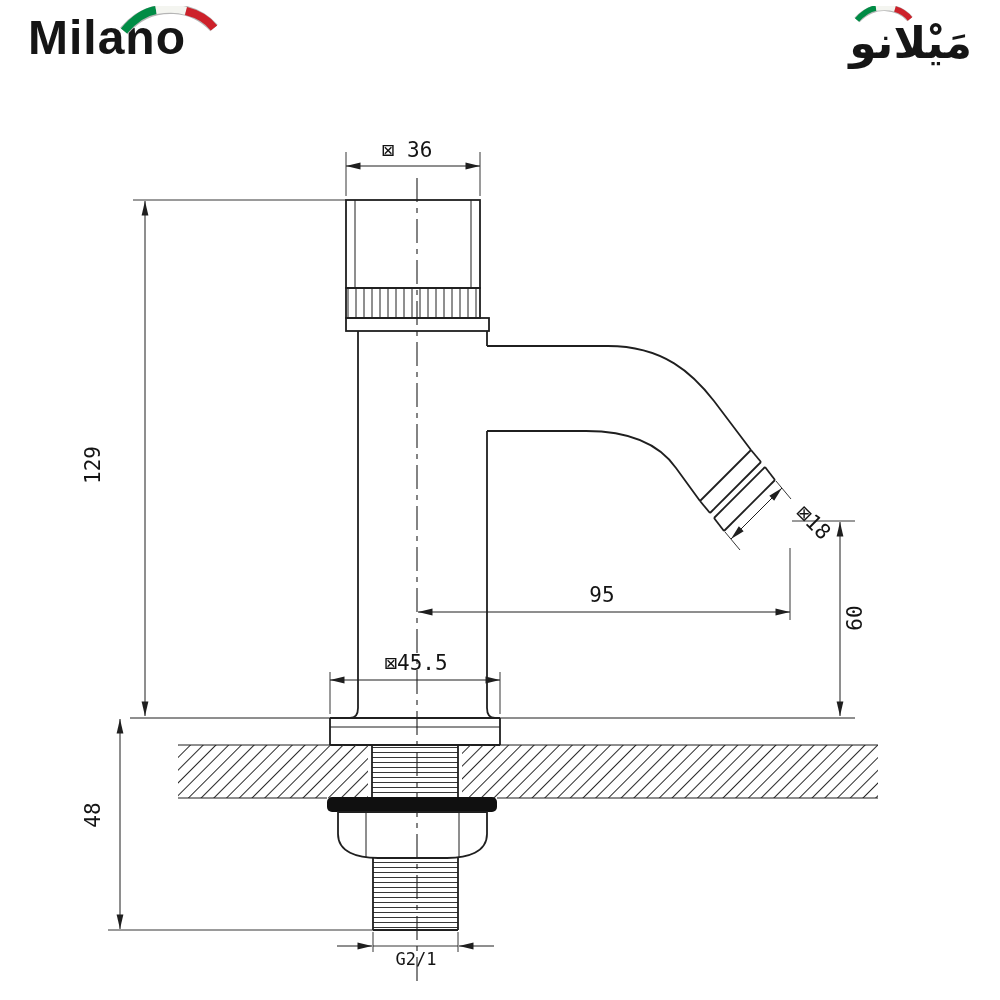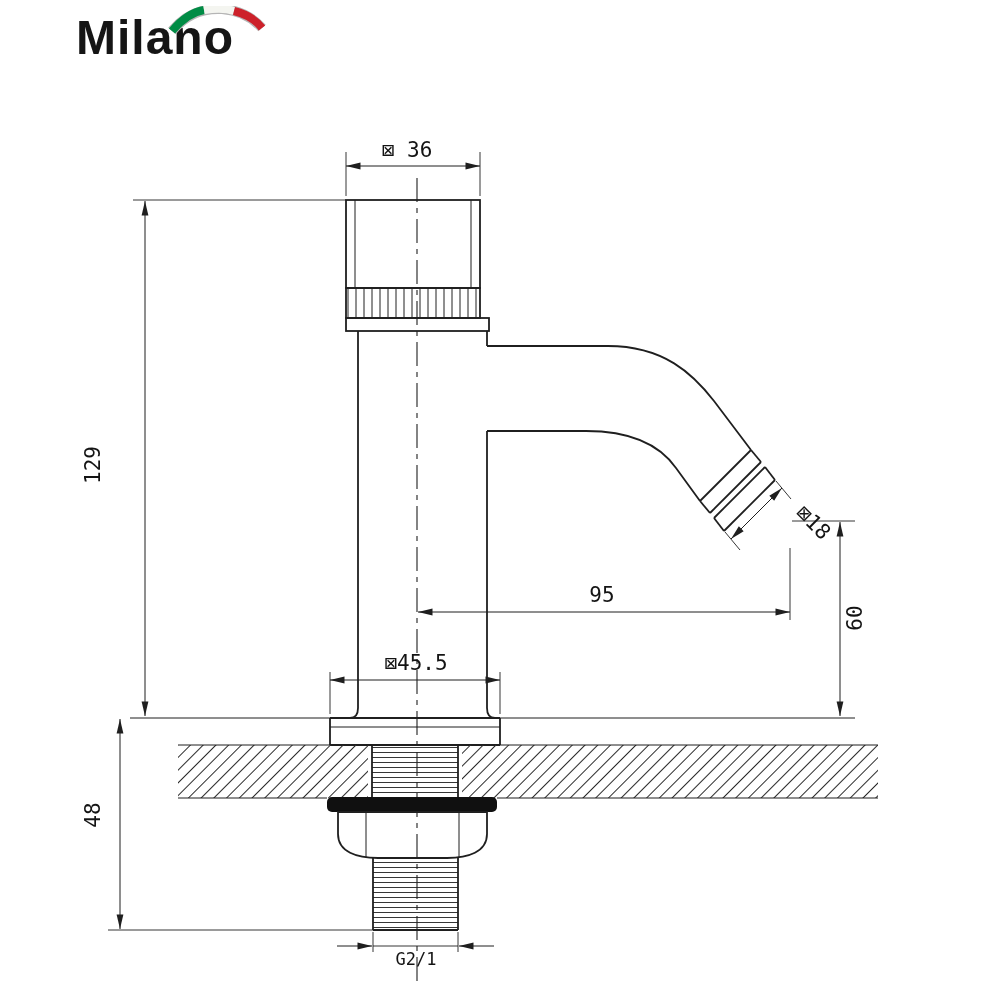--- a/index.html
+++ b/index.html
@@ -1,18 +1,18 @@
 <!DOCTYPE html>
 <html><head>
 <meta charset="utf-8">
 <style>
   html,body{margin:0;padding:0;background:#ffffff;}
   #stage{position:relative;width:1000px;height:1000px;background:#ffffff;overflow:hidden;
          font-family:"Liberation Sans",sans-serif;}
-  .brand-latin{position:absolute;left:28px;top:14px;margin-left:48px;}
+  .brand-latin{position:absolute;left:28px;top:14px;}
   .brand-latin .word{font-family:"Liberation Sans",sans-serif;font-weight:800;font-size:48px;
                      letter-spacing:1px;color:#151515;line-height:1;}
   .brand-latin svg{position:absolute;left:92px;top:-8px;}
   .brand-arabic{position:absolute;right:28px;top:6px;text-align:right;}
   .brand-arabic .word{font-family:"DejaVu Sans",sans-serif;font-weight:bold;font-size:44px;
                       color:#151515;line-height:1.15;padding-top:12px;direction:rtl;}
   .brand-arabic svg{position:absolute;right:58px;top:0;}
   #drawing{position:absolute;left:0;top:0;}
   .obj{stroke:#1f1f1f;stroke-width:1.8;fill:none;}
   .thin{stroke:#1f1f1f;stroke-width:1;fill:none;}
@@ -29,20 +29,29 @@
   <div class="brand-latin">
     <svg width="100" height="30" viewBox="0 0 100 30">
       <path d="M4,25 C18,8 36,2 54,3 C70,4 84,11 94,22" stroke="#b5b5b5" stroke-width="10" fill="none"></path>
       <path d="M4,25 C14,13 24,6 36,4" stroke-width="8" fill="none" stroke="#008C45"></path>
       <path d="M36,4 C48,2 58,2 66,5" stroke-width="8" fill="none" stroke="#F4F5F0"></path>
       <path d="M66,5 C78,8 88,14 94,22" stroke-width="8" fill="none" stroke="#CD212A"></path>
     </svg>
     <div class="word">Milano</div>
   </div>
 
+  <div class="brand-arabic">
+    <svg width="60" height="18" viewBox="0 0 60 18">
+      <path d="M3,14 C11,5 22,1 31,1.5 C41,2 50,6 56,13" stroke="#b5b5b5" stroke-width="7" fill="none"></path>
+      <path d="M3,14 C10,6 16,3 22,2" stroke-width="5.5" fill="none" stroke="#008C45"></path>
+      <path d="M22,2 C30,1 36,1 41,3" stroke-width="5.5" fill="none" stroke="#F4F5F0"></path>
+      <path d="M41,3 C48,5 53,9 56,13" stroke-width="5.5" fill="none" stroke="#CD212A"></path>
+    </svg>
+    <div class="word" dir="rtl">مَيْلانو</div>
+  </div>
 
   <svg id="drawing" width="1000" height="1000" viewBox="0 0 1000 1000">
     <defs>
       <marker id="arr" markerWidth="16" markerHeight="10" refX="15" refY="5" orient="auto-start-reverse" markerUnits="userSpaceOnUse">
         <path d="M0.5,1.6 L15,5 L0.5,8.4 Z" fill="#1f1f1f"></path>
       </marker>
       <pattern id="hatch" patternUnits="userSpaceOnUse" width="9" height="9" patternTransform="rotate(-45)">
         <line x1="0" y1="4.5" x2="9" y2="4.5" stroke="#2a2a2a" stroke-width="1"></line>
       </pattern>
       <pattern id="vlines" patternUnits="userSpaceOnUse" width="8" height="8">

